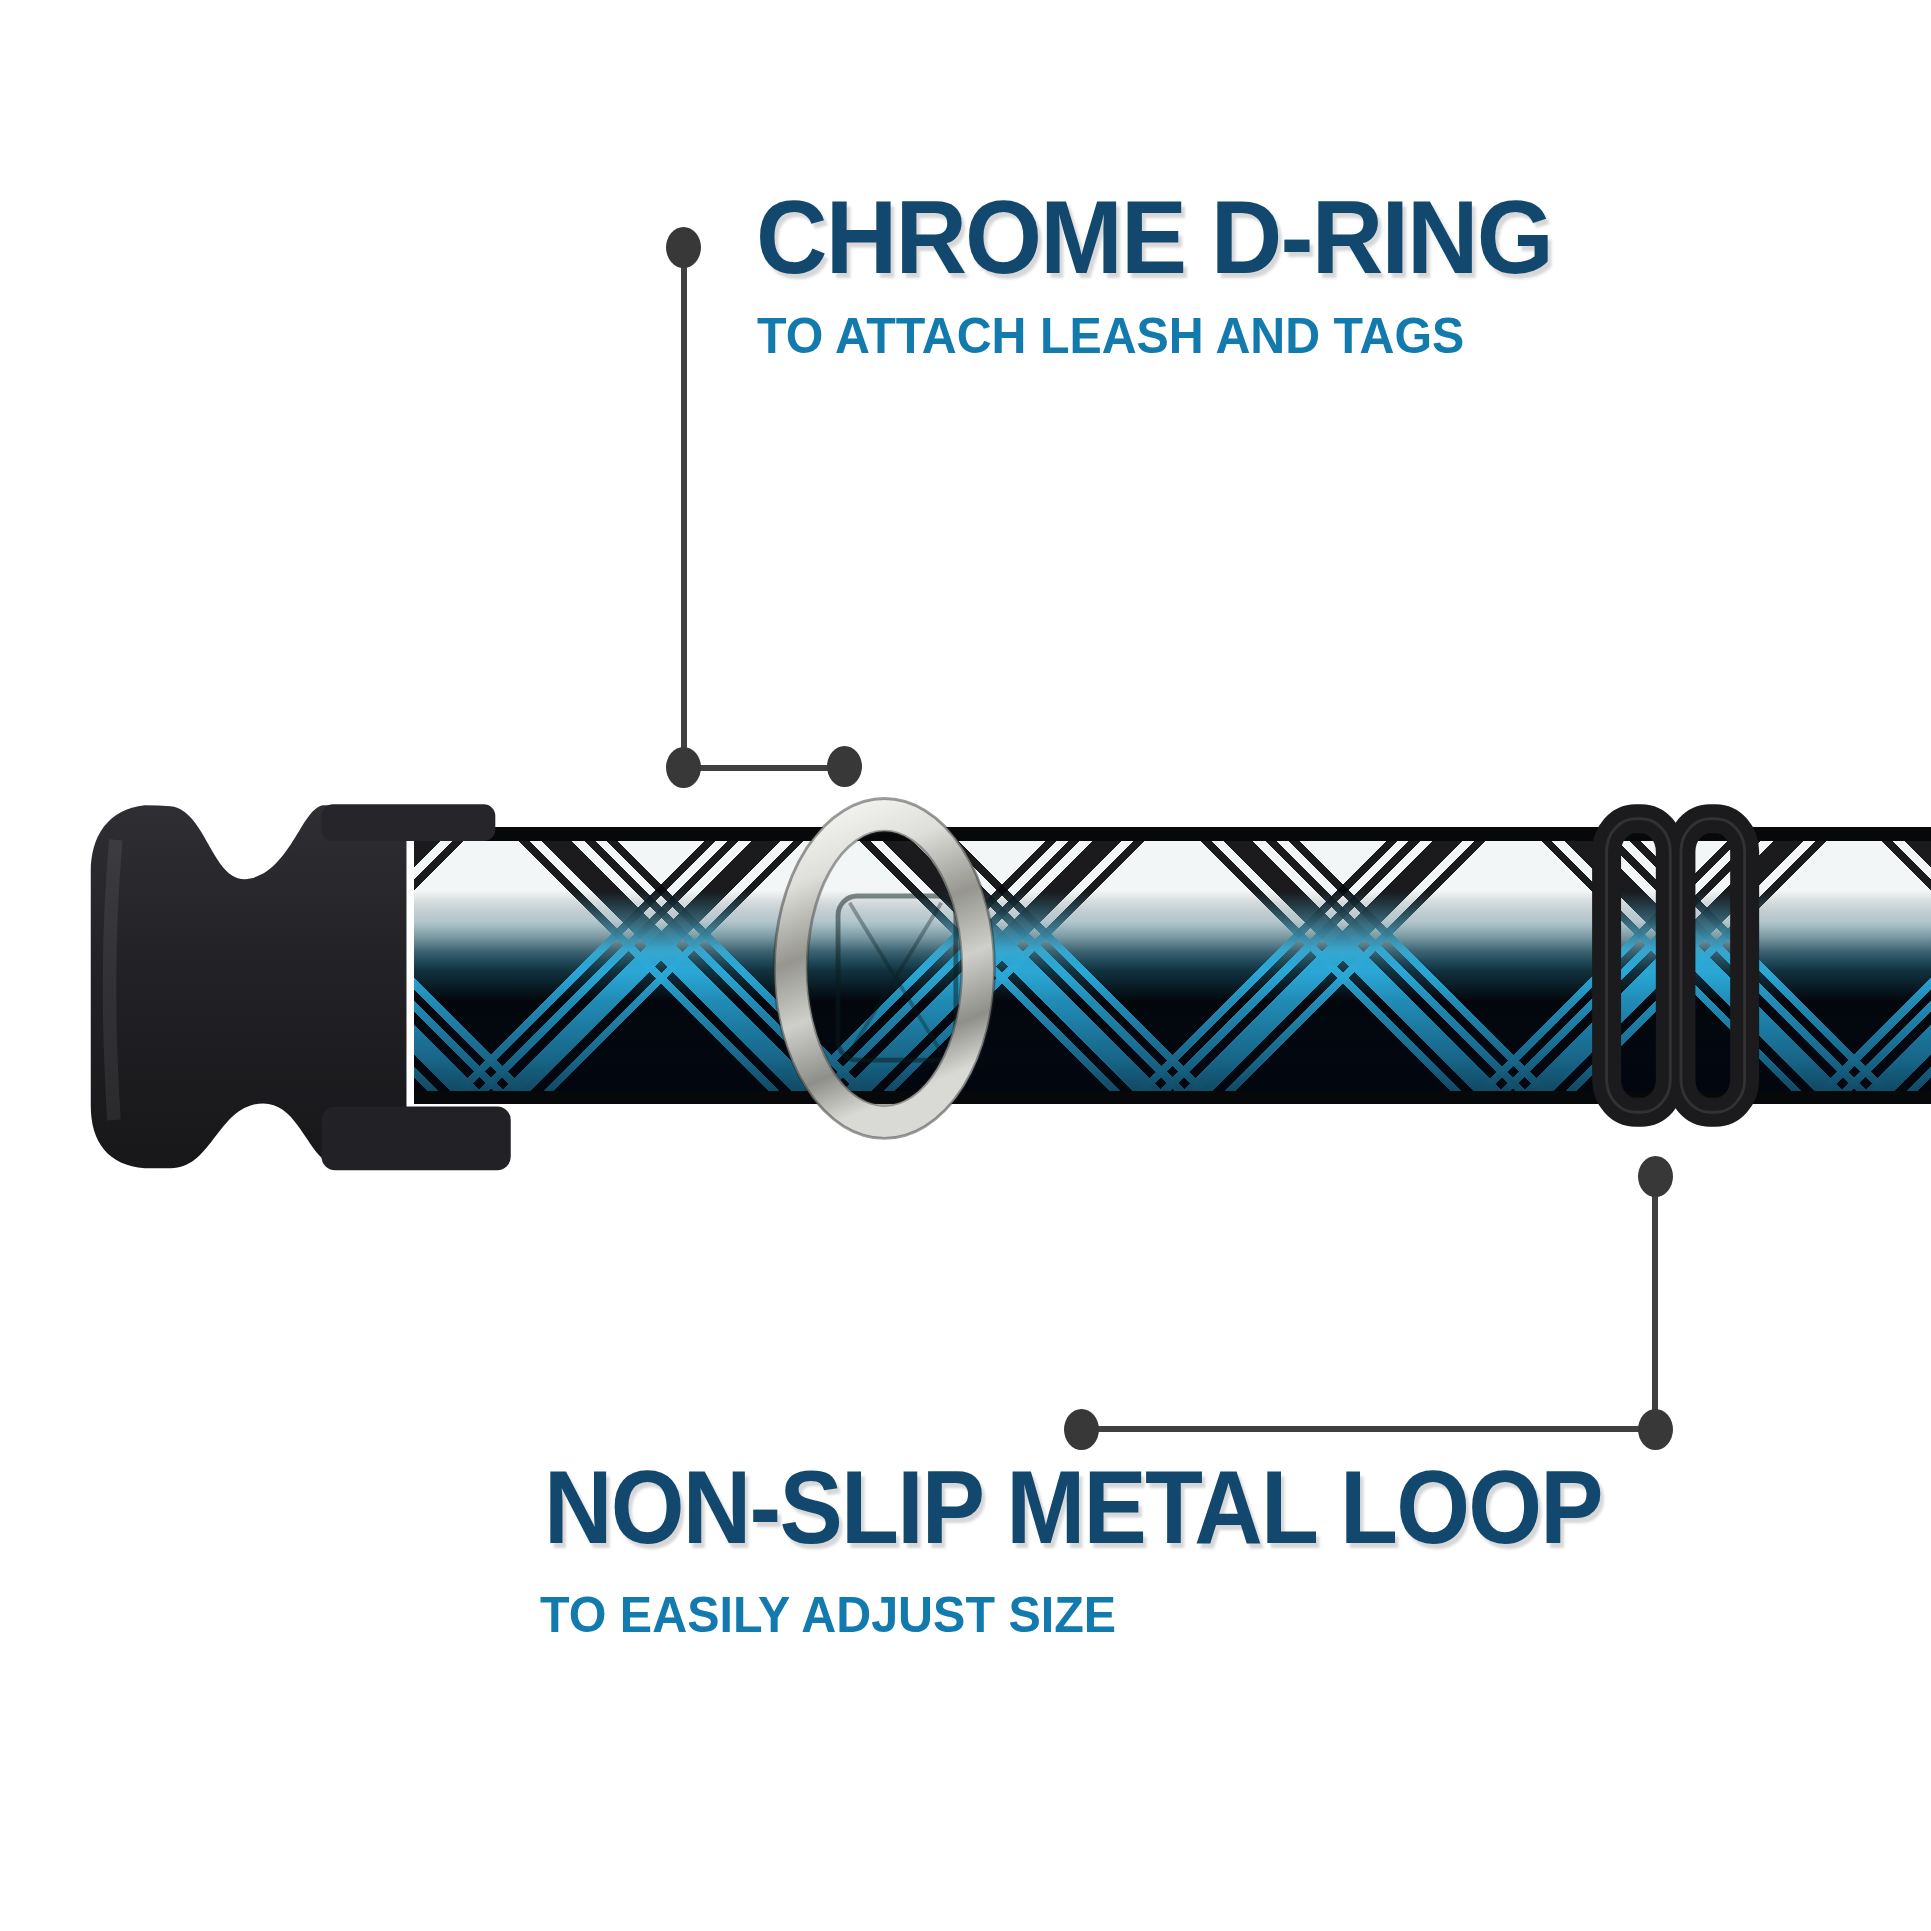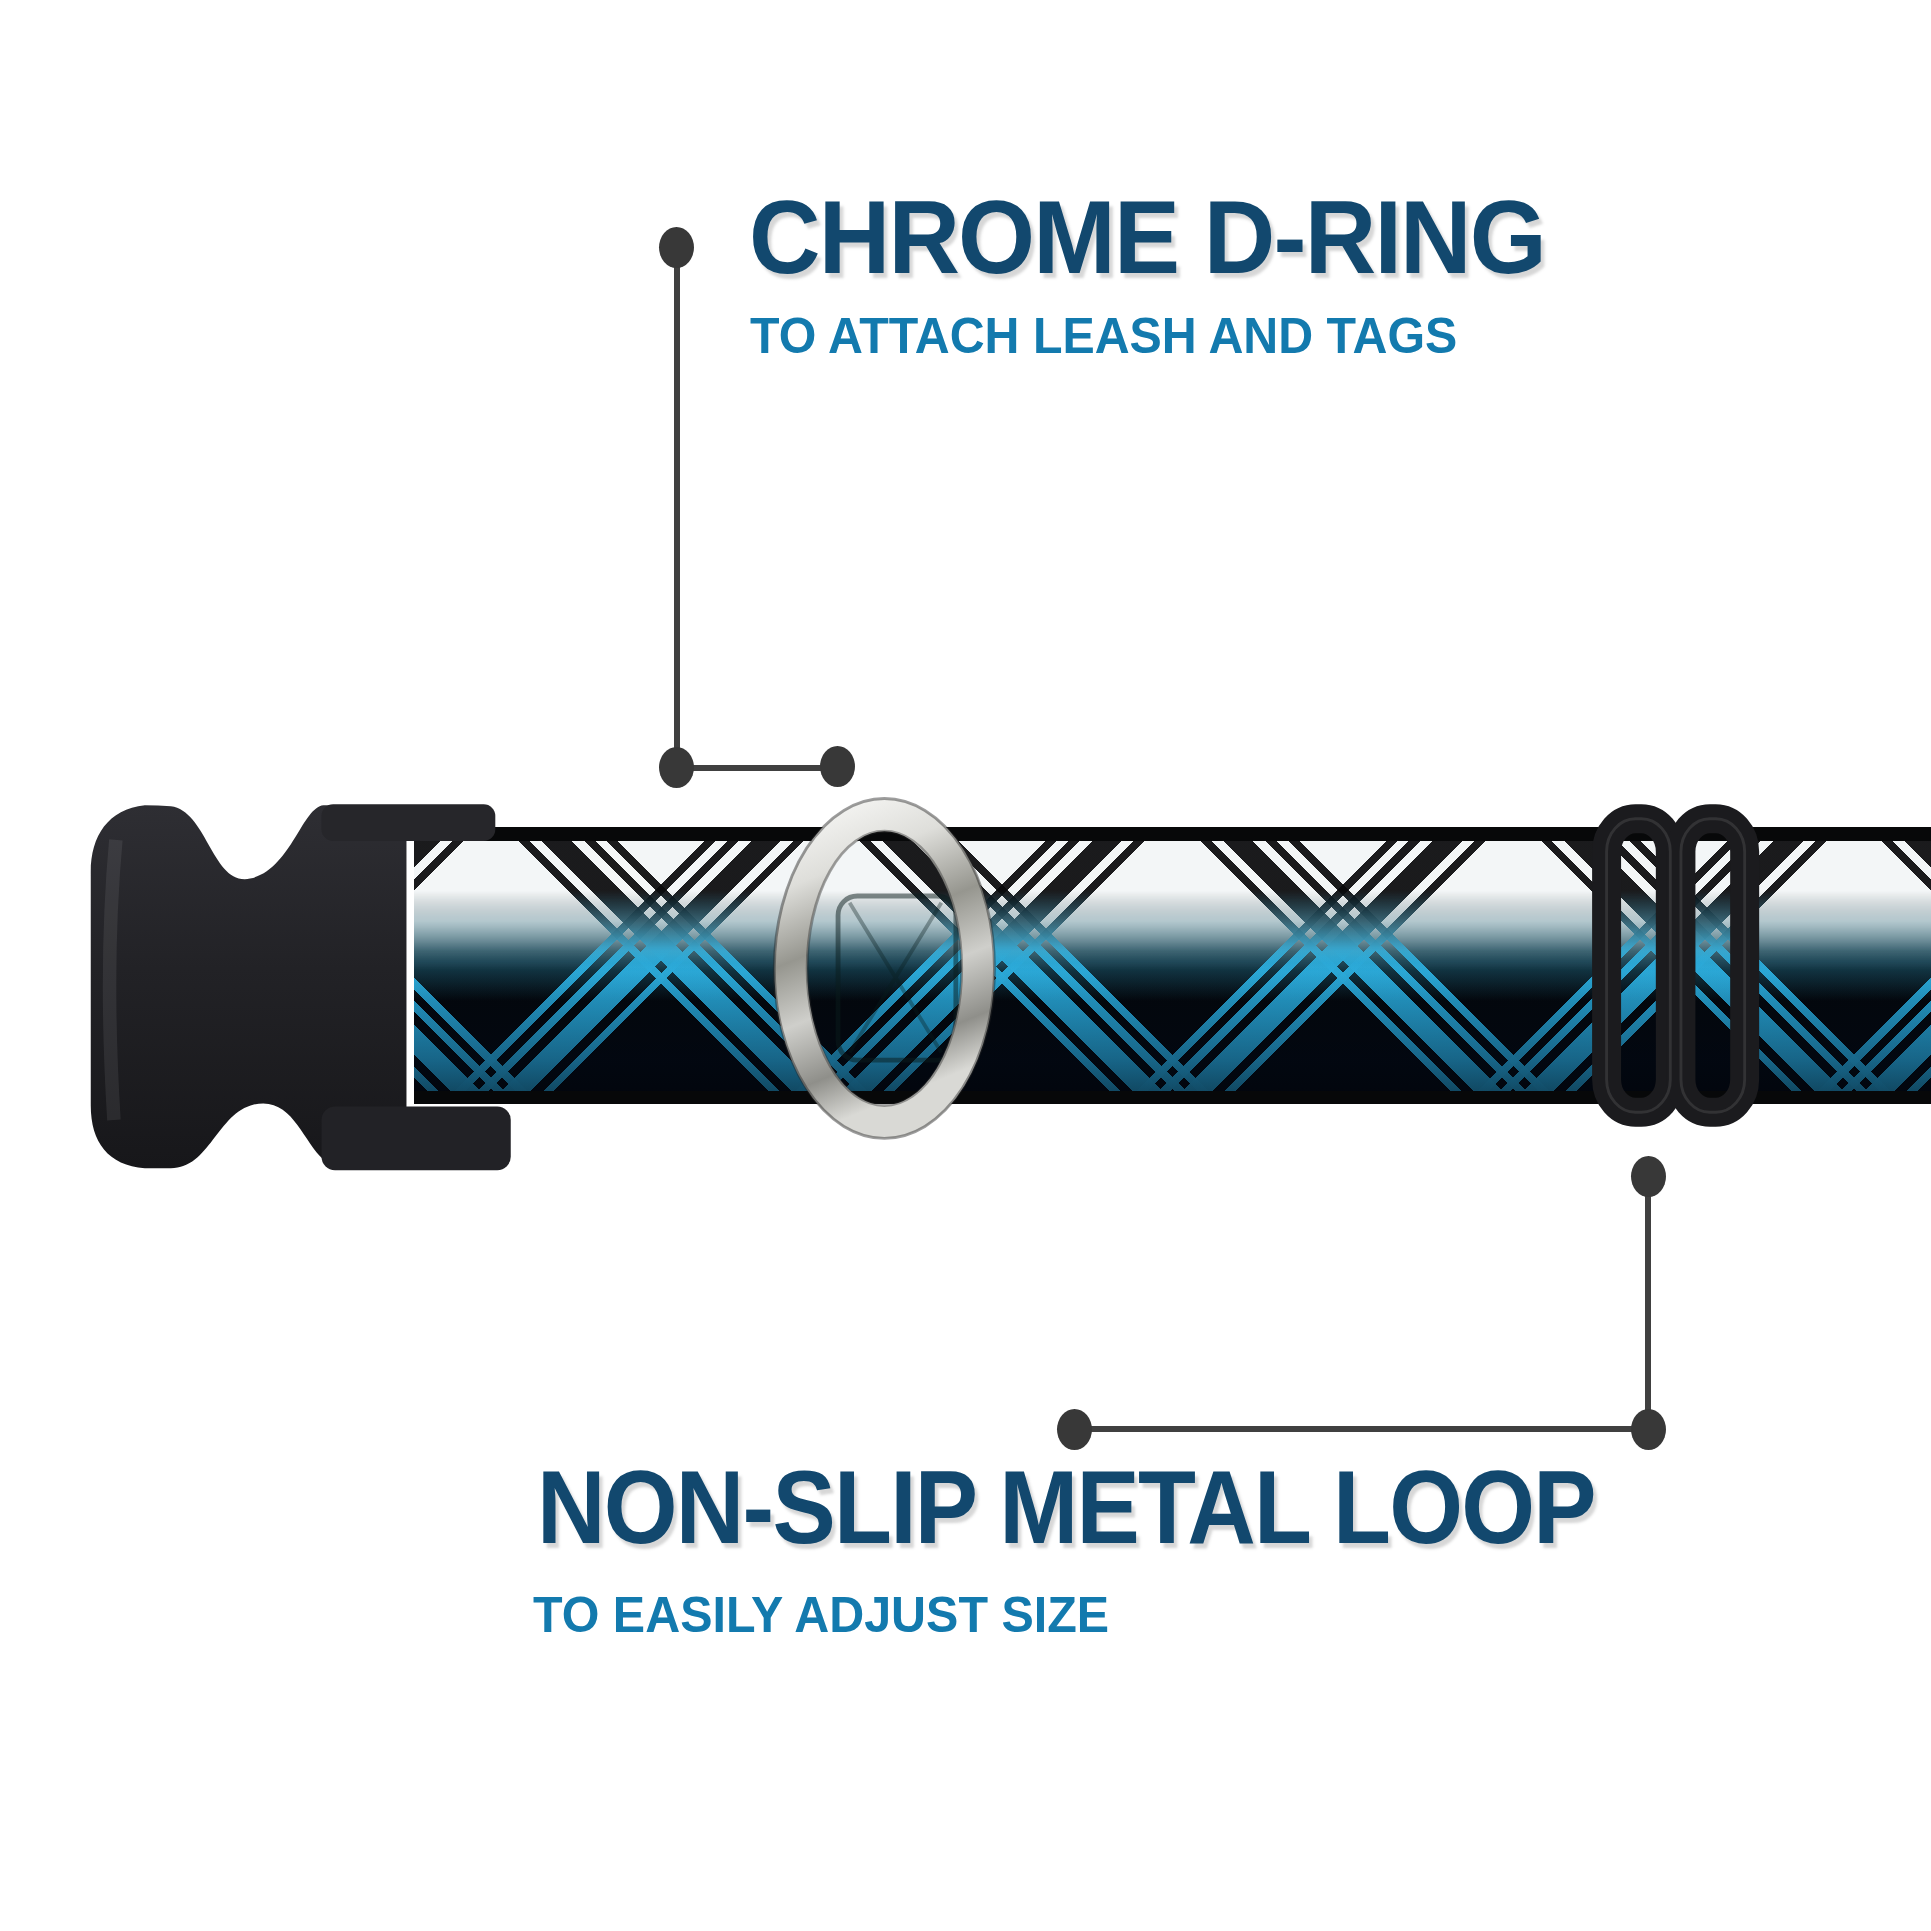--- a/index.html
+++ b/index.html
@@ -74,21 +74,21 @@
         transparent 0px 9.7px, rgba(8,8,10,0.92) 9.7px 17.4px,
         transparent 17.4px 26px, rgba(8,8,10,0.92) 26px 47px,
         transparent 47px 56px, rgba(8,8,10,0.92) 56px 64px,
         transparent 64px 72px, rgba(8,8,10,0.92) 72px 80px,
         transparent 80px 241px),
       #f3f6f7;
     -webkit-mask-image:linear-gradient(180deg,#000 0%,#000 20%,rgba(0,0,0,0.6) 32%,rgba(0,0,0,0.12) 44%,transparent 52%);
     mask-image:linear-gradient(180deg,#000 0%,#000 20%,rgba(0,0,0,0.6) 32%,rgba(0,0,0,0.12) 44%,transparent 52%);
   }
   .hardware{position:absolute;left:0;top:0;z-index:2;pointer-events:none;}
-  .overlay-layer{position:absolute;left:0;top:0;width:1835px;height:1931px;z-index:4;}
+  .overlay-layer{position:absolute;left:7px;top:0;width:1835px;height:1931px;z-index:4;}
 </style>
 </head>
 <body>
 
 <div class="canvas">
 
   <div class="strap">
     <div class="strap-inner">
       <div class="plaid-blue"></div>
       <div class="plaid-glow"></div>

